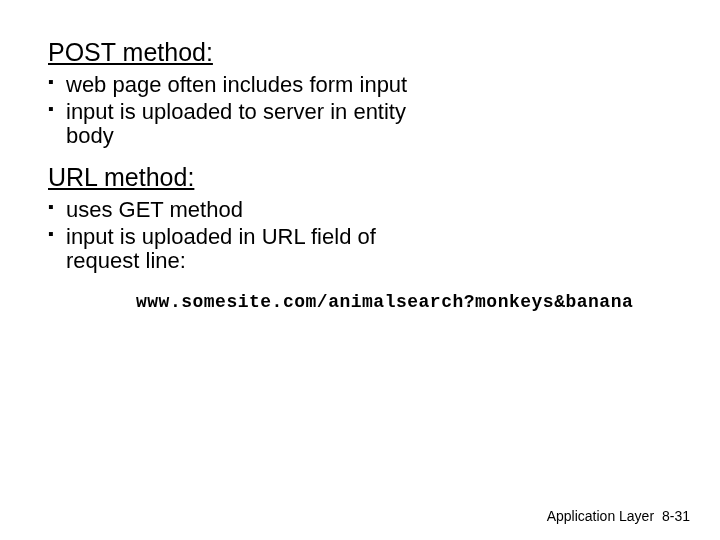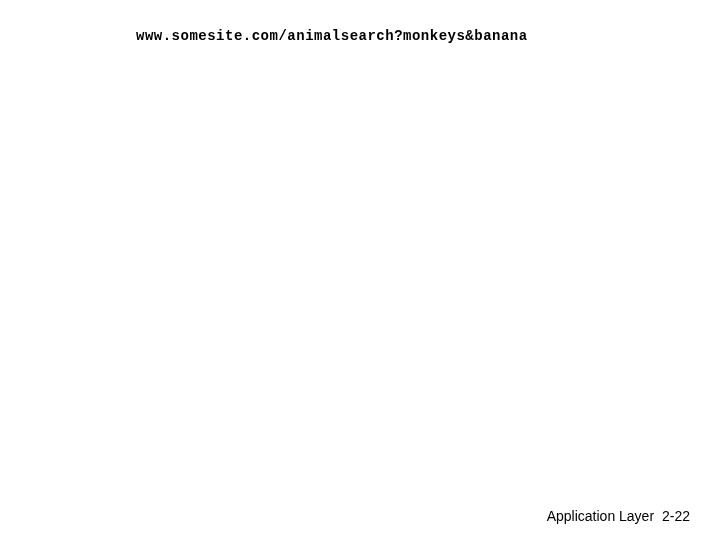--- a/index.html
+++ b/index.html
@@ -64,21 +64,21 @@
     content: "▪";
     position: absolute;
     left: 0;
     top: 0;
     font-size: 16px;
     color: #000;
   }
   .example {
     font-family: "Courier New", Courier, monospace;
     font-weight: bold;
-    font-size: 14px;
+    font-size: 18px;
     letter-spacing: 0.5px;
     margin-top: 18px;
     margin-left: 100px;
     white-space: nowrap;
   }
   .footer {
     position: absolute;
     right: 30px;
     bottom: 16px;
     font-size: 14px;
@@ -87,20 +87,33 @@
   }
   .footer .page {
     margin-left: 4px;
   }
 </style>
 </head>
 <body>
 
 <div class="slide">
 
+  <div class="body">
+    <div class="subhead">POST method:</div>
+    <ul class="bullets">
+      <li>web page often includes form input</li>
+      <li>input is uploaded to server in entity body</li>
+    </ul>
+
+    <div class="subhead">URL method:</div>
+    <ul class="bullets">
+      <li>uses GET method</li>
+      <li>input is uploaded in URL field of request line:</li>
+    </ul>
+  </div>
 
   <div class="example">www.somesite.com/animalsearch?monkeys&amp;banana</div>
 </div>
 
 <div class="footer">
   <span>Application Layer</span>
-  <span class="page">2-22</span>
+  <span class="page">8-31</span>
 </div>
 
 </body></html>

